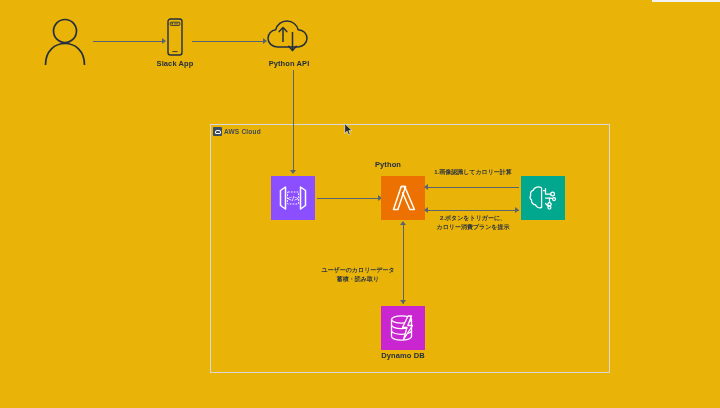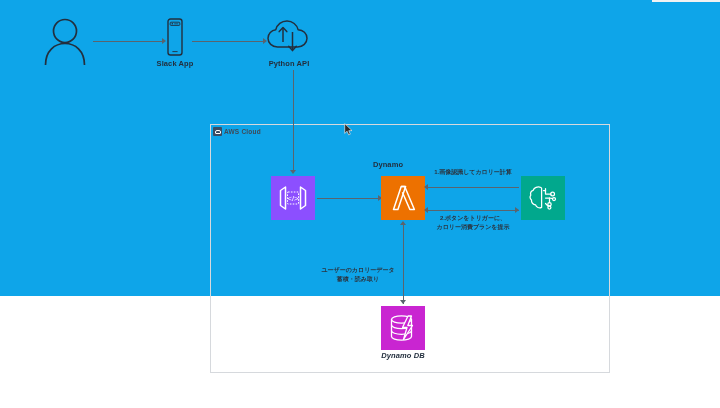--- a/index.html
+++ b/index.html
@@ -11,22 +11,22 @@
     width: 720px;
     height: 408px;
     font-family: "Liberation Sans", "DejaVu Sans", sans-serif;
     overflow: hidden;
     position: relative;
   }
   #canvas {
     position: absolute;
     left: 0; top: 0;
     width: 720px;
-    height: 296px;
-    background: #0ea5e9;
+    height: 408px;
+    background: #eab308;
   }
 
   
   .node-label {
     position: absolute;
     font-size: 7.5px;
     font-weight: bold;
     color: #232f3e;
     text-align: center;
     letter-spacing: 0.1px;
@@ -196,21 +196,21 @@
       <path d="M14.5 11 L9.5 14.5 L9.5 29.5 L14.5 33 Z" fill="none" stroke="#ffffff" stroke-width="1.5" stroke-linejoin="round"></path>
       <path d="M29.5 11 L34.5 14.5 L34.5 29.5 L29.5 33 Z" fill="none" stroke="#ffffff" stroke-width="1.5" stroke-linejoin="round"></path>
       <rect x="16.5" y="16" width="11" height="12" rx="0.5" fill="none" stroke="#ffffff" stroke-width="1" stroke-dasharray="1.6 1.3"></rect>
       <text x="22" y="25.2" font-family="'Liberation Sans', sans-serif" font-size="7.5" fill="#ffffff" text-anchor="middle">&lt;/&gt;</text>
     </svg>
   </div>
 
   <div class="line h" style="left:317px; top:198px; width:62px;"></div>
   <div class="arrow-head arrow-right" style="left:378px; top:195px;"></div>
 
-  <div class="node-label" style="left:361px; top:161px; width:54px;">Dynamo</div>
+  <div class="node-label" style="left:361px; top:161px; width:54px;">Python</div>
   <div class="tile" style="left:381px; top:176px;">
     <svg viewBox="0 0 44 44">
       <rect x="0" y="0" width="44" height="44" fill="#ED7100"></rect>
       <path d="M12.5 33.5 L20.2 10.5 L24.6 10.5 L16.9 33.5 Z" fill="none" stroke="#ffffff" stroke-width="1.5" stroke-linejoin="round"></path>
       <path d="M21.4 16.2 L28.9 33.5 L33.4 33.5 L23.7 10.5 L20.2 10.5" fill="none" stroke="#ffffff" stroke-width="1.5" stroke-linejoin="round"></path>
     </svg>
   </div>
 
   <div class="tile" style="left:521px; top:176px;">
     <svg viewBox="0 0 44 44">
@@ -262,21 +262,21 @@
       <g fill="none" stroke="#ffffff" stroke-width="1.3" stroke-linejoin="round" stroke-linecap="round">
         <ellipse cx="20.5" cy="13.5" rx="10" ry="3.6"></ellipse>
         <path d="M10.5 13.5 L10.5 30.5 C10.5 32.5 15 34.1 20.5 34.1
                  C26 34.1 30.5 32.5 30.5 30.5 L30.5 13.5"></path>
         <path d="M10.5 19 C10.5 21 15 22.6 20.5 22.6 C26 22.6 30.5 21 30.5 19"></path>
         <path d="M10.5 24.7 C10.5 26.7 15 28.3 20.5 28.3 C26 28.3 30.5 26.7 30.5 24.7"></path>
       </g>
       <path d="M27 10 L21.5 21.5 L26 21.5 L22.5 33.5 L31.5 19.5 L26.8 19.5 L30.5 10 Z" fill="#C925D1" stroke="#ffffff" stroke-width="1.3" stroke-linejoin="round"></path>
     </svg>
   </div>
-  <div class="node-label" style="left:376px; top:352px; width:54px;font-style:italic;">Dynamo DB</div>
+  <div class="node-label" style="left:376px; top:352px; width:54px;">Dynamo DB</div>
 
   <div id="cursor">
     <svg viewBox="0 0 9 13">
       <path d="M0.7 0.6 L0.7 10.4 L3.1 8.2 L4.7 11.9 L6.3 11.2 L4.8 7.7 L8 7.6 Z" fill="#2b2b2b" stroke="#ffffff" stroke-width="0.6" stroke-linejoin="round"></path>
     </svg>
   </div>
 
 </div>
 
 </body></html>

